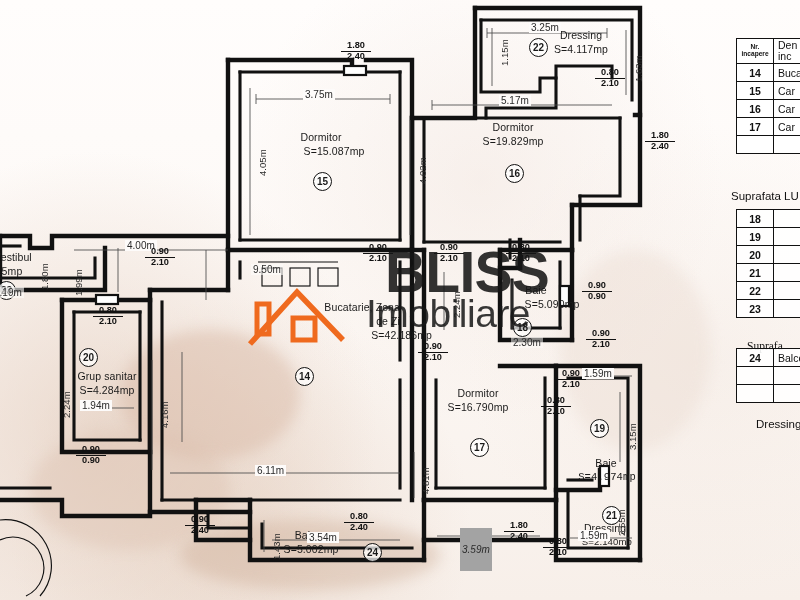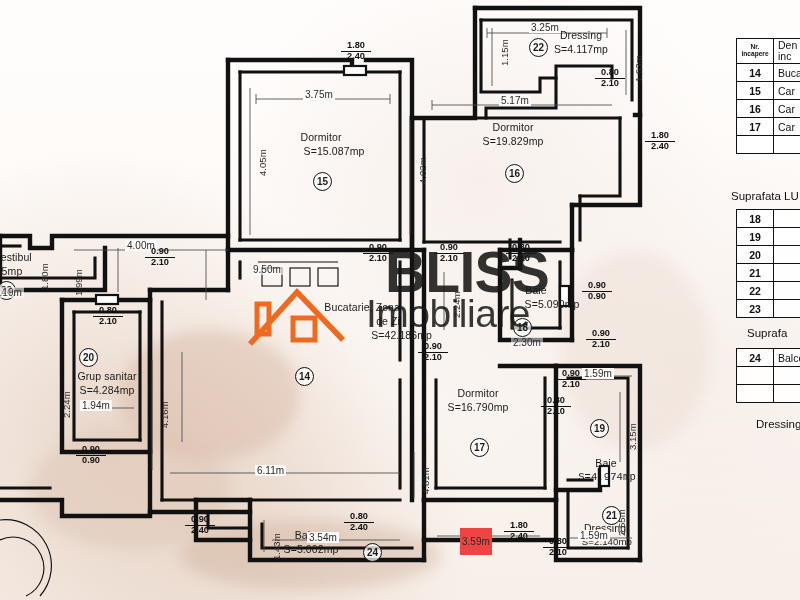--- a/index.html
+++ b/index.html
@@ -242,21 +242,21 @@
   <div class="lbl rarea" style="left:272px;top:544px;width:78px;">S=5.002mp</div>
   <div class="num" style="left:363px;top:543px;">24</div>
 
   <div class="lbl dtxt" style="left:529px;top:22px;background:#fdfbfa;padding:0 2px;">3.25m</div>
   <div class="lbl dtxt" style="left:499px;top:95px;background:#fdfbfa;padding:0 2px;">5.17m</div>
   <div class="lbl dtxt" style="left:303px;top:89px;background:#fdfbfa;padding:0 2px;">3.75m</div>
   <div class="lbl dtxt" style="left:125px;top:240px;background:#fdfbfa;padding:0 2px;">4.00m</div>
   <div class="lbl dtxt" style="left:80px;top:400px;background:#fdfbfa;padding:0 2px;">1.94m</div>
   <div class="lbl dtxt" style="left:255px;top:465px;background:#fdfbfa;padding:0 2px;">6.11m</div>
   <div class="lbl dtxt" style="left:307px;top:532px;background:#fdfbfa;padding:0 2px;">3.54m</div>
-  <div class="lbl dtxt" style="left:460px;top:528px;background:#ef4444;padding:8px 2px;">3.59m</div>
+  <div class="lbl dtxt" style="left:460px;top:528px;background:#a3a3a3;padding:16px 2px;font-style:italic;">3.59m</div>
   <div class="lbl dtxt" style="left:582px;top:368px;background:#fdfbfa;padding:0 2px;">1.59m</div>
   <div class="lbl dtxt" style="left:578px;top:530px;background:#fdfbfa;padding:0 2px;">1.59m</div>
   <div class="lbl dtxt" style="left:251px;top:264px;background:rgba(253,251,250,.6);padding:0 2px;">9.50m</div>
   <div class="lbl dtxt" style="left:511px;top:337px;background:rgba(253,251,250,.5);padding:0 2px;">2.30m</div>
   <div class="lbl dtxt" style="left:-8px;top:287px;background:rgba(253,251,250,.6);padding:0 2px;">1.19m</div>
 
   <div class="lbl vdim" style="left:500px;top:66px;">1.15m</div>
   <div class="lbl vdim" style="left:634px;top:82px;">1.63m</div>
   <div class="lbl vdim" style="left:258px;top:176px;">4.05m</div>
   <div class="lbl vdim" style="left:418px;top:184px;">4.02m</div>
@@ -427,21 +427,21 @@
     <tr>
           <td>22</td>
           <td class="nm" style="text-align:center;">Dre</td>
         </tr>
     <tr>
           <td>23</td>
           <td class="nm" style="text-align:center;">Ves</td>
         </tr>
   </tbody>
     </table>
-  <div class="tcap" style="left:747px;top:327px;">Suprafa</div>
+  <div class="tcap" style="left:747px;top:340px;font-family:Liberation Serif, serif;">Suprafa</div>
 
   <table class="tbl" style="left:736px;top:348px;width:120px;">
     <tbody>
         <tr>
           <td style="width:30px;">24</td>
           <td class="nm">Balco</td>
         </tr>
     <tr>
           <td>&nbsp;</td>
           <td class="nm"></td>

